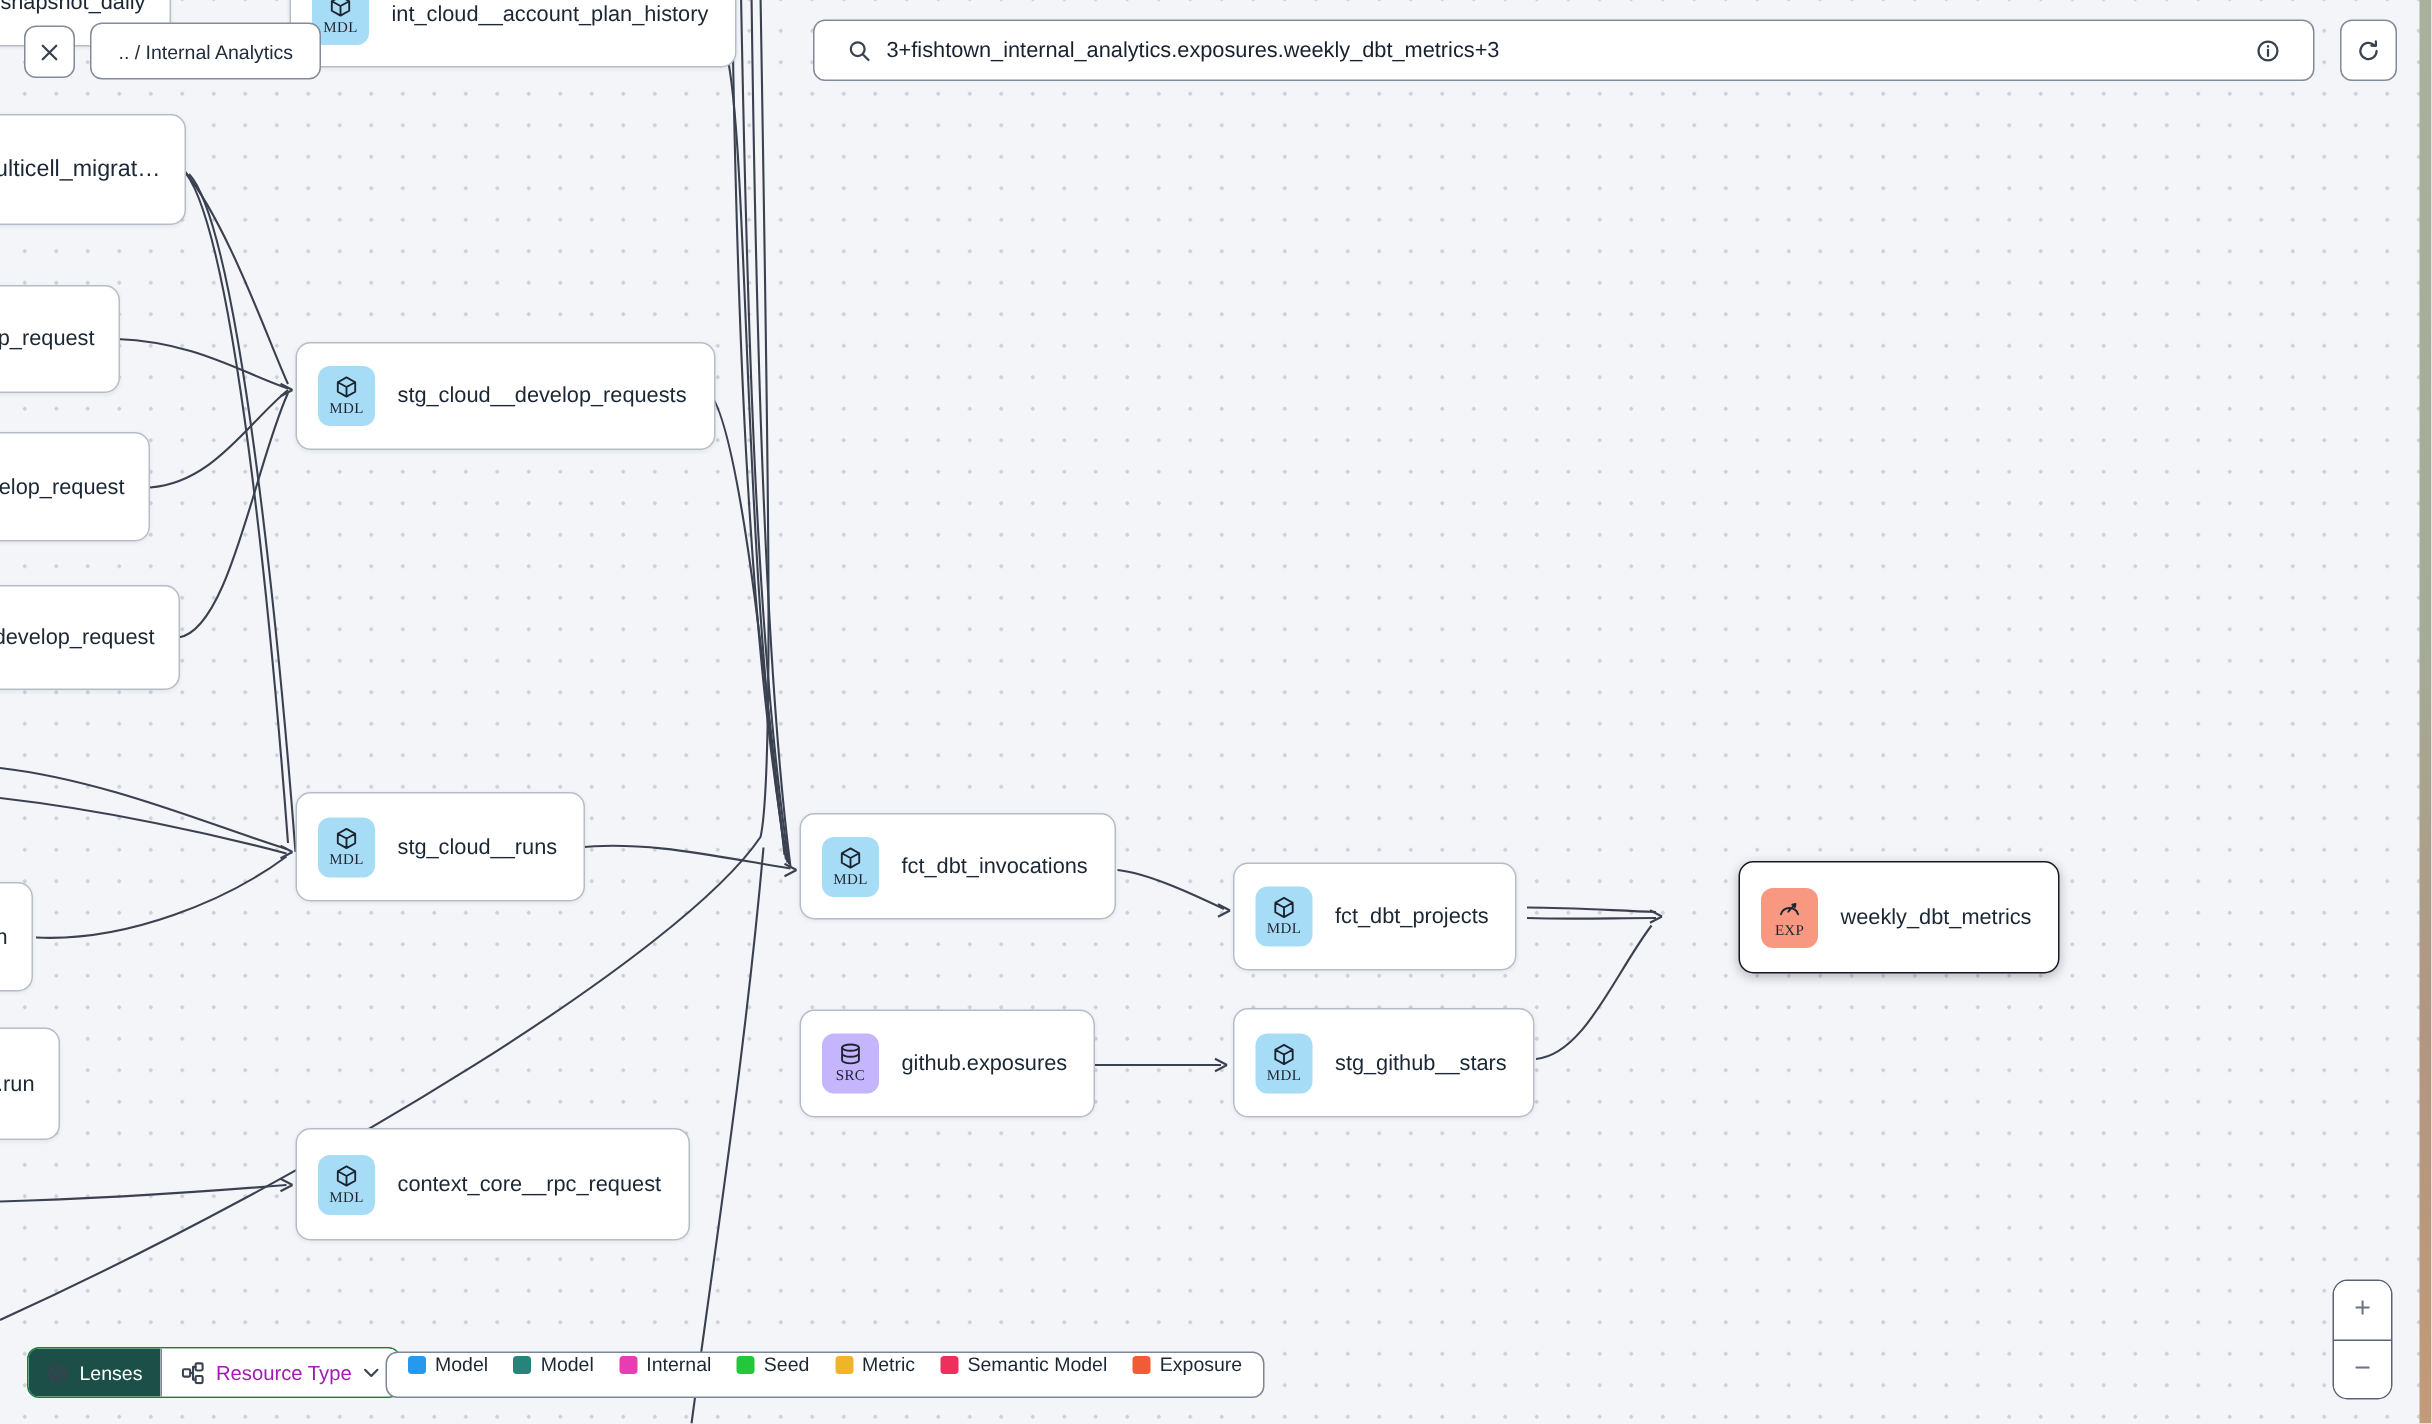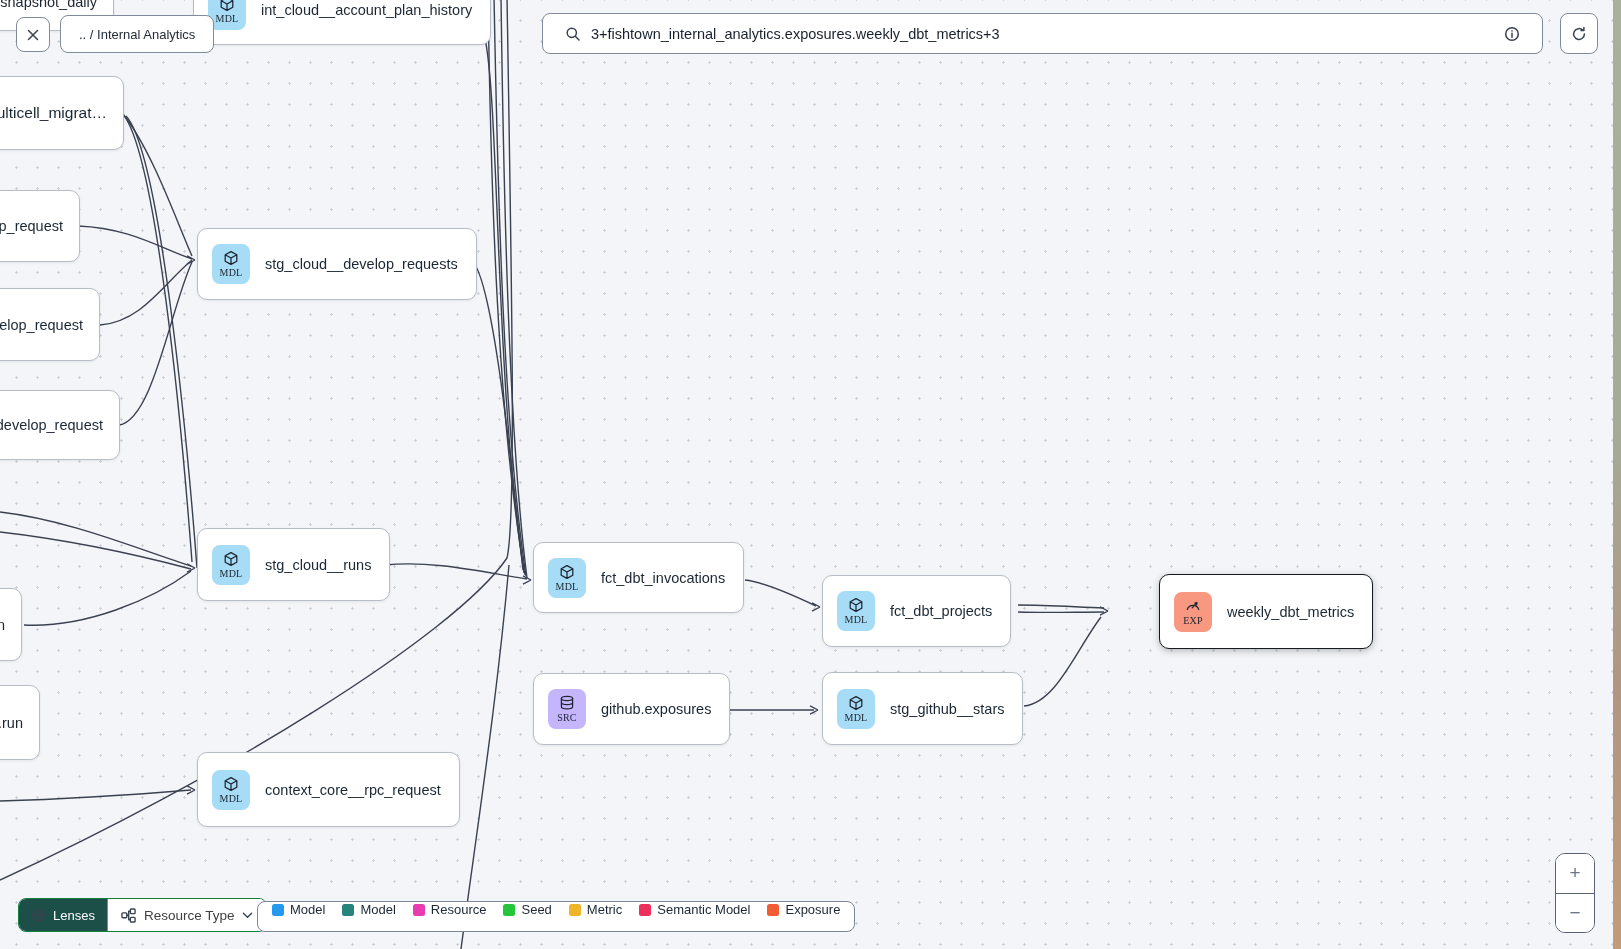--- a/index.html
+++ b/index.html
@@ -47,21 +47,21 @@
   #breadcrumb{left:60px;top:15px;height:38px;display:flex;align-items:center;padding:0 18px;font-size:13px;color:#222d3a;cursor:pointer;}
   #search-bar{left:542px;top:13px;width:1001px;height:41px;display:flex;align-items:center;gap:10px;padding:0 22px;cursor:text;}
   #search-bar .query{font-size:14.5px;color:#18212e;white-space:nowrap;}
   #refresh-btn{left:1560px;top:13px;width:38px;height:41px;display:flex;align-items:center;justify-content:center;cursor:pointer;}
   #zoom-ctl{left:1555px;top:853px;width:40px;height:80px;border:1px solid #5a6375;border-radius:10px;overflow:hidden;padding:0;display:flex;flex-direction:column;}
   #zoom-ctl .zbtn{flex:1;display:flex;align-items:center;justify-content:center;font-size:19px;color:#6f7683;cursor:pointer;background:#fff;}
   #zoom-ctl .zbtn:first-child{border-bottom:1px solid #5a6375;}
   
   #lenses-group{position:absolute;z-index:5;left:18px;top:898px;height:34px;display:flex;border-radius:8px;overflow:hidden;border:1px solid #15803d;box-sizing:border-box;}
   #lenses-btn{background:#1d4f49;color:#fff;display:flex;align-items:center;gap:7px;padding:0 12px;font-size:13px;cursor:pointer;}
-  #resource-type-btn{background:#fff;border-left:1px solid #7d8795;display:flex;align-items:center;gap:8px;padding:0 13px;font-size:13.5px;color:#404040;cursor:pointer;}
+  #resource-type-btn{background:#fff;border-left:1px solid #7d8795;display:flex;align-items:center;gap:8px;padding:0 13px;font-size:13.5px;color:#a21caf;cursor:pointer;}
   #legend{position:absolute;z-index:5;left:257px;top:901px;height:31px;background:#fff;border:1px solid #7d8795;border-radius:8px;box-sizing:border-box;display:flex;align-items:flex-start;gap:17px;padding:0 14px;}
   .lg-item{display:flex;align-items:center;gap:6px;font-size:13px;color:#1c2733;white-space:nowrap;}
   .lg-swatch{width:12px;height:12px;border-radius:2.5px;display:inline-block;}
   
   #wallpaper-strip{position:absolute;z-index:9;right:0;top:0;width:8px;height:949px;
     background:linear-gradient(180deg,#a9b09b 0%,#a4ab97 45%,#b09682 72%,#c29b79 100%);}
   .icn{width:16px;height:16px;}
   .icn *{fill:none;stroke:#39424f;stroke-width:1.5;stroke-linecap:round;stroke-linejoin:round;}
 </style>
 </head>
@@ -285,21 +285,21 @@
   <span class="lg-item">
       <span class="lg-swatch" style="background-color: rgb(36, 153, 238);"></span>
       <span>Model</span>
     </span>
   <span class="lg-item">
       <span class="lg-swatch" style="background-color: rgb(39, 132, 124);"></span>
       <span>Model</span>
     </span>
   <span class="lg-item">
       <span class="lg-swatch" style="background-color: rgb(233, 60, 177);"></span>
-      <span>Resource</span>
+      <span>Internal</span>
     </span>
   <span class="lg-item">
       <span class="lg-swatch" style="background-color: rgb(36, 198, 58);"></span>
       <span>Seed</span>
     </span>
   <span class="lg-item">
       <span class="lg-swatch" style="background-color: rgb(240, 180, 41);"></span>
       <span>Metric</span>
     </span>
   <span class="lg-item">

